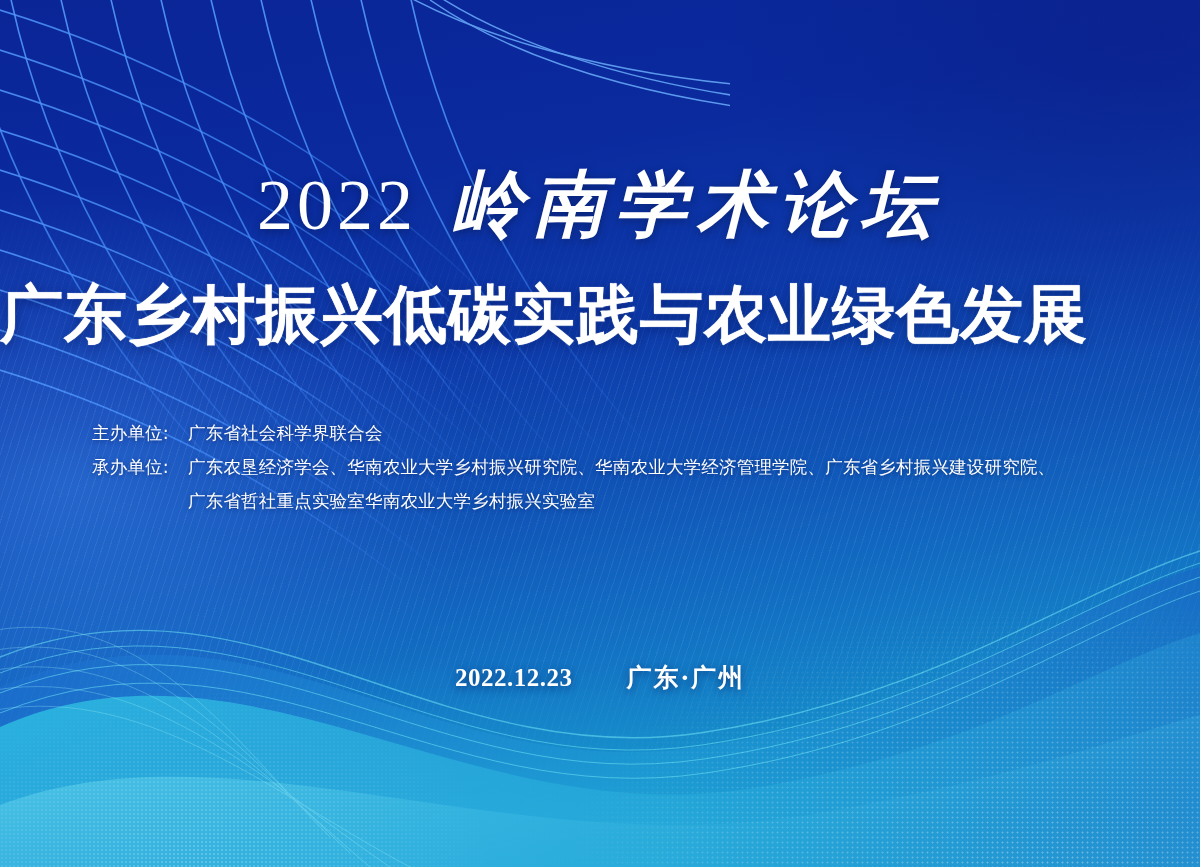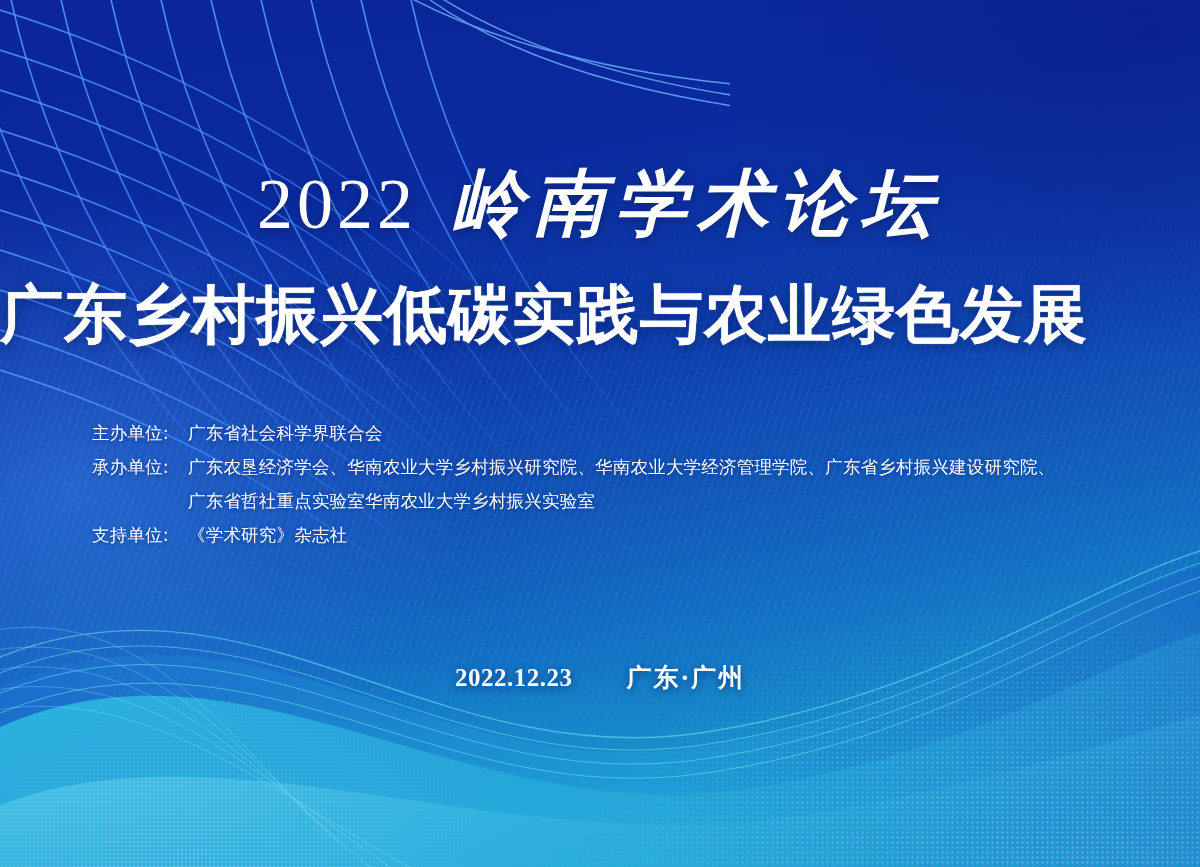--- a/index.html
+++ b/index.html
@@ -120,21 +120,21 @@
     text-shadow: 0 2px 10px rgba(0,0,0,0.30);
   }
   .forum-title .year {
     font-style: normal;
     font-weight: 400;
     letter-spacing: 4px;
     margin-right: 34px;
   }
   .forum-title .cn {
     letter-spacing: 10px;
-    font-family: Liberation Mono, monospace;
+    font-family: Liberation Sans, sans-serif;
   }
 
   .headline {
     position: absolute;
     top: 282px;
     left: 0;
     width: 986px;
     text-align: center;
     color: #ffffff;
     font-family: "DejaVu Sans", "Liberation Sans", sans-serif;
@@ -318,24 +318,20 @@
         <span class="org-value">广东省社会科学界联合会</span>
       </div>
 
       <div class="org-row">
         <span class="org-label">承办单位:</span>
         <span class="org-value">广东农垦经济学会、华南农业大学乡村振兴研究院、华南农业大学经济管理学院、广东省乡村振兴建设研究院、</span>
       </div>
       <div class="org-cont">广东省哲社重点实验室华南农业大学乡村振兴实验室</div>
 
 
-      <div class="org-row">
-        <span class="org-label">支持单位:</span>
-        <span class="org-value">《学术研究》杂志社</span>
-      </div>
 
     </div>
 
     <div class="footer">
       <span class="date">2022.12.23</span><span class="place">广东·广州</span>
     </div>
 
   </div>
 </div>
 

